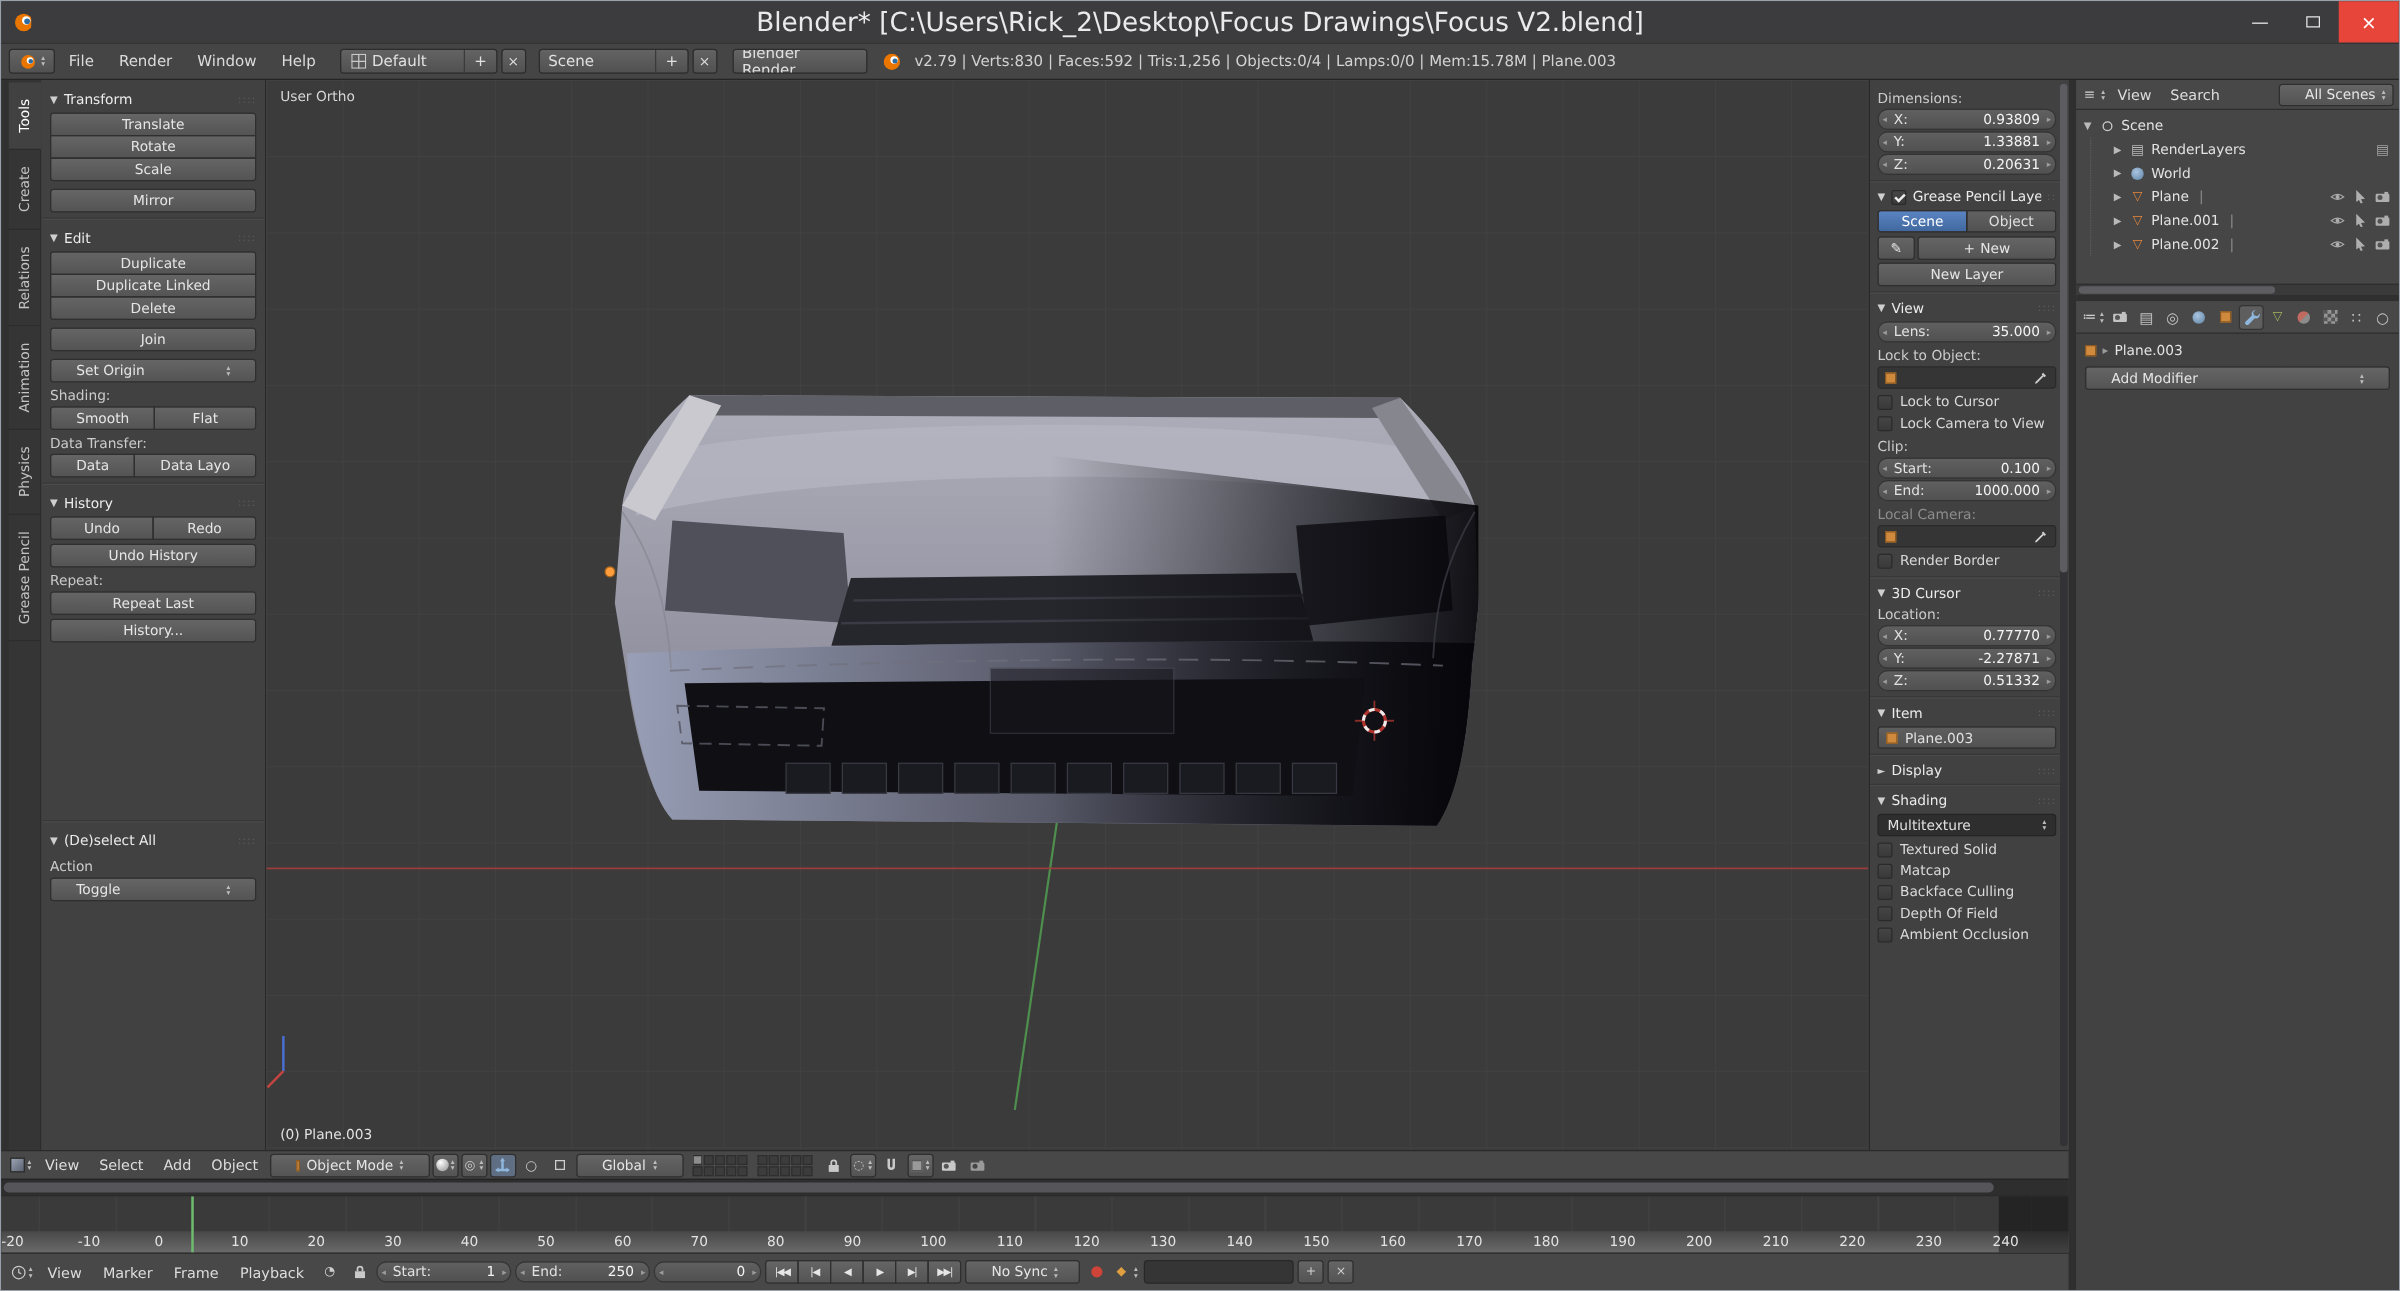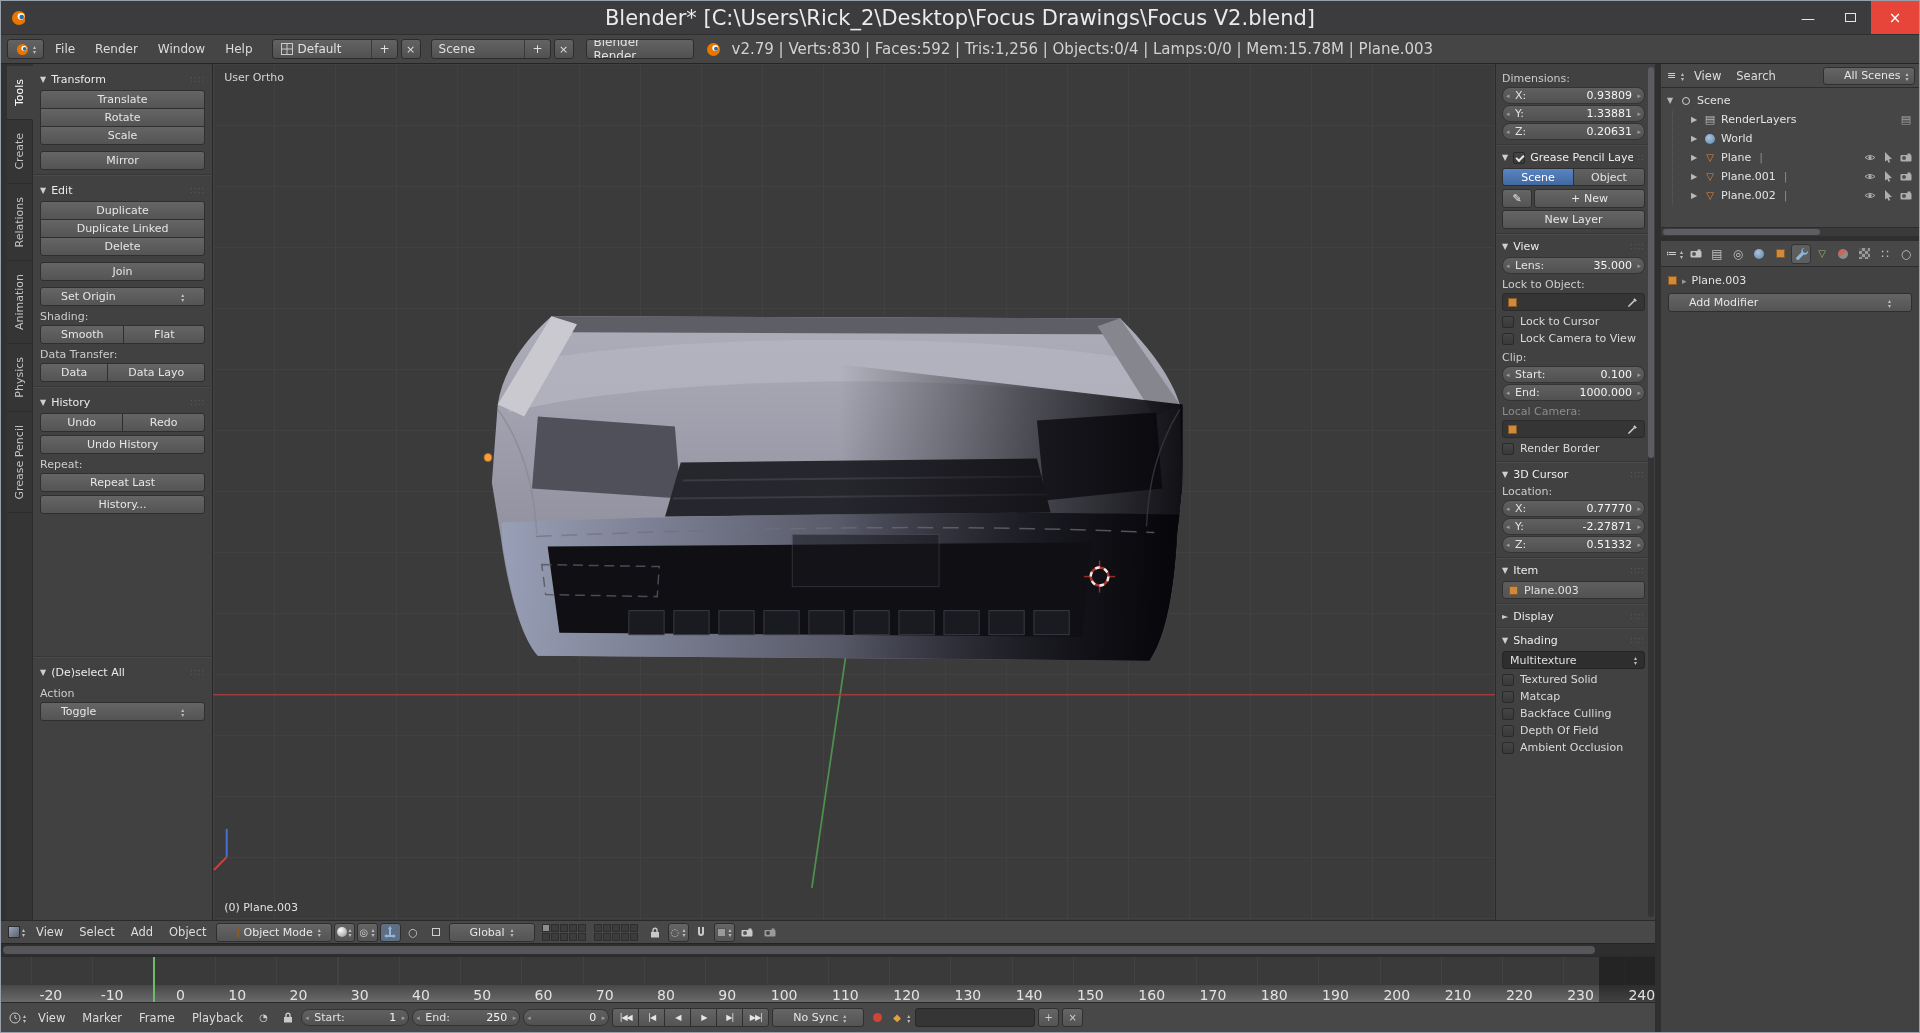--- a/index.html
+++ b/index.html
@@ -21,21 +21,21 @@
   .infobar { flex:0 0 30px; background:#454545; border-top:1px solid #2f2f2f; border-bottom:1px solid #252525;
              display:flex; align-items:center; padding:0 6px; gap:2px; }
   .menu-item { padding:0 9px; height:100%; display:flex; align-items:center; color:#dcdcdc; font-size:12px; cursor:default; }
   .wgt { display:flex; align-items:center; background:linear-gradient(#636363,#515151);
          border:1px solid #2c2c2c; border-radius:3px; height:20px; overflow:hidden; }
   .wgt .seg { padding:0 7px; display:flex; align-items:center; gap:4px; height:100%; }
   .wgt .seg + .seg { border-left:1px solid #3a3a3a; }
   .sqbtn { width:20px; height:20px; display:flex; align-items:center; justify-content:center;
            background:linear-gradient(#636363,#515151); border:1px solid #2c2c2c; border-radius:3px;
            color:#ddd; font-size:11px; margin-left:1px; }
-  .stats { margin-left:10px; font-size:15px; color:#d2d2d2; white-space:nowrap; }
+  .stats { margin-left:10px; font-size:12px; color:#d2d2d2; white-space:nowrap; }
 
   
   .w-btn { background:linear-gradient(#656565,#545454); border:1px solid #2f2f2f; border-radius:3px;
            color:#e6e6e6; display:flex; align-items:center; justify-content:center; height:19px;
            font-size:11px; padding:0 20px; cursor:default; white-space:nowrap; }
   .w-drop { justify-content:flex-start; gap:5px; }
   .ud { display:inline-flex; flex-direction:column; margin-left:auto; color:#bdbdbd; }
   .ud i { font-style:normal; font-size:6px; line-height:5px; }
   .vgroup .w-btn { border-radius:0; margin-top:-1px; width:100%; }
   .vgroup .w-btn:first-child { border-radius:3px 3px 0 0; margin-top:0; }
@@ -120,21 +120,21 @@
   .layergrid .cell.on { background:#8d8d8d; }
 
   .tl-scroll { flex:0 0 13px; background:#2e2e2e; border-top:1px solid #242424; padding:2px 2px; }
   .tl-scroll .thumb { height:100%; width:96.5%; background:#55555a; border-radius:4px; }
   .tl-canvas { flex:0 0 46px; position:relative; background-color:#3a3a3a;
     background-image:repeating-linear-gradient(90deg, rgba(255,255,255,0.045) 0 1px, transparent 1px 61.3px);
     background-position:30px 0; border-top:1px solid #2a2a2a; overflow:hidden; }
   .tl-numband { position:absolute; left:0; right:0; bottom:0; height:17px;
                 background:linear-gradient(#484848,#6a6a6a); }
   .tl-ticks { position:absolute; left:0; right:0; bottom:1px; height:14px; display:flex; }
-  .tl-tick { flex:1; text-align:right; font-size:14px; color:#e2e2e2; }
+  .tl-tick { flex:1; text-align:left; font-size:11px; color:#e2e2e2; }
   .tl-darkright { position:absolute; right:0; top:0; bottom:0; width:56px; background:rgba(0,0,0,0.38); }
   .tl-playhead { position:absolute; left:152px; top:0; bottom:0; width:2px; background:#6dbb6d; }
   .tl-header { flex:0 0 30px; background:#484848; border-top:1px solid #282828; display:flex; align-items:center;
                padding:0 6px; gap:3px; font-size:11.5px; }
   .tgroup { display:flex; }
   .tgroup .w-btn { width:27px; padding:0; font-size:8px; border-radius:0; margin-left:-1px; letter-spacing:-1px; }
   .tgroup .w-btn:first-child { border-radius:3px 0 0 3px; margin-left:0; }
   .tgroup .w-btn:last-child { border-radius:0 3px 3px 0; }
   .recdot { width:9px; height:9px; border-radius:50%; background:#cf4438; display:inline-block; }
   .keyfield { width:120px; height:19px; background:#353535; border:1px solid #282828; border-radius:3px; }
@@ -611,21 +611,21 @@
           <span style="width:12px;height:12px;background:linear-gradient(135deg,#9aa4b4,#5a6170);border:1px solid #2c2c2c;display:inline-block;"></span>
           <span class="ud">
               <i>▴</i>
               <i>▾</i>
             </span>
         </div>
         <div class="hdr-menu">View</div>
         <div class="hdr-menu">Select</div>
         <div class="hdr-menu">Add</div>
         <div class="hdr-menu">Object</div>
-        <div class="w-btn w-drop" style="width:116px;">
+        <div class="w-btn w-drop" style="width:128px;">
           <span class="cube"></span>
           <span>Object Mode</span>
           <span class="ud">
               <i>▴</i>
               <i>▾</i>
             </span>
         </div>
         <div class="iconbtn raised">
           <span class="ball" style="background:radial-gradient(circle at 35% 30%, #fdfdfd, #8e8e8e);"></span>
           <span class="ud">

